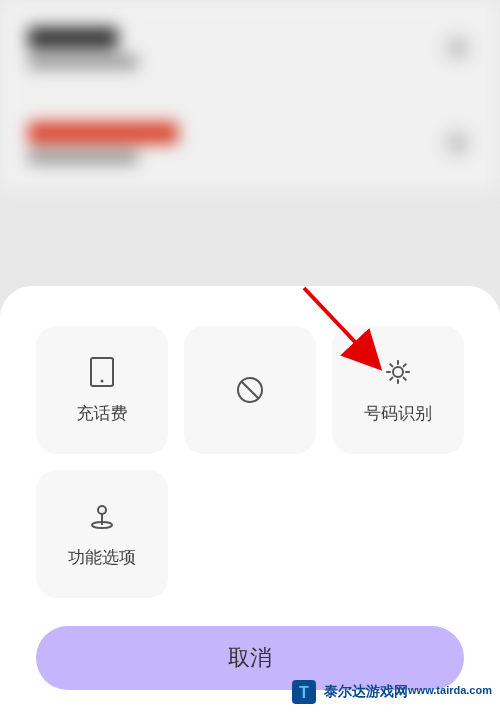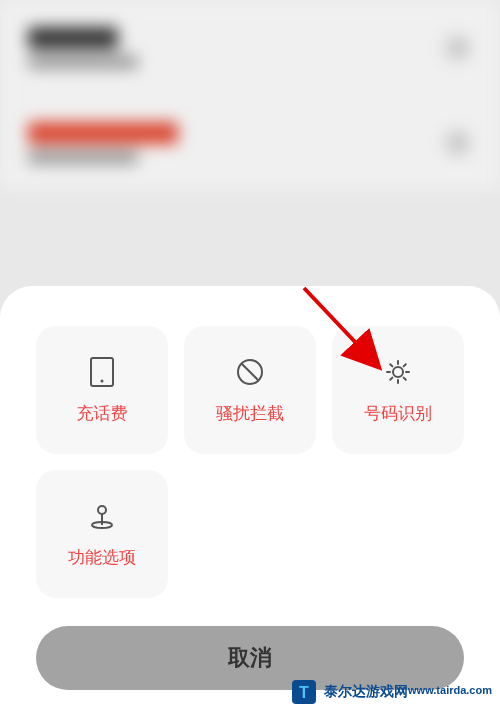--- a/index.html
+++ b/index.html
@@ -106,32 +106,32 @@
     }
     .grid-icon {
       width: 32px;
       height: 32px;
       display: flex;
       align-items: center;
       justify-content: center;
     }
     .grid-label {
       font-size: 17px;
-      color: #ef4444;
+      color: #404040;
       font-weight: 400;
     }
     .cancel-btn {
       width: 100%;
-      background: #a3a3a3;
+      background: #c4b5fd;
       border: none;
       border-radius: 32px;
       height: 64px;
       font-size: 22px;
       color: #333;
-      font-weight: 700;
+      font-weight: 400;
       cursor: pointer;
     }
     .arrow {
       position: absolute;
       top: 280px;
       left: 296px;
       pointer-events: none;
       z-index: 10;
     }
     .watermark {
@@ -201,21 +201,20 @@
     </div>
 
 
     <div class="grid-item">
       <div class="grid-icon">
         <svg width="28" height="28" viewBox="0 0 28 28" fill="none">
           <circle cx="14" cy="14" r="12" stroke="#555" stroke-width="2"></circle>
           <line x1="5.5" y1="5.5" x2="22.5" y2="22.5" stroke="#555" stroke-width="2"></line>
         </svg>
       </div>
-      <div class="grid-label">骚扰拦截</div>
     </div>
 
     <div class="grid-item">
       <div class="grid-icon">
         <svg width="30" height="30" viewBox="0 0 30 30" fill="none">
           <circle cx="15" cy="15" r="5" stroke="#555" stroke-width="2"></circle>
           <path d="M15 4 L15 7 M15 23 L15 26 M26 15 L23 15 M7 15 L4 15 M22.8 7.2 L20.6 9.4 M9.4 20.6 L7.2 22.8 M22.8 22.8 L20.6 20.6 M9.4 9.4 L7.2 7.2" stroke="#555" stroke-width="2" stroke-linecap="round"></path>
         </svg>
       </div>
       <div class="grid-label">号码识别</div>

